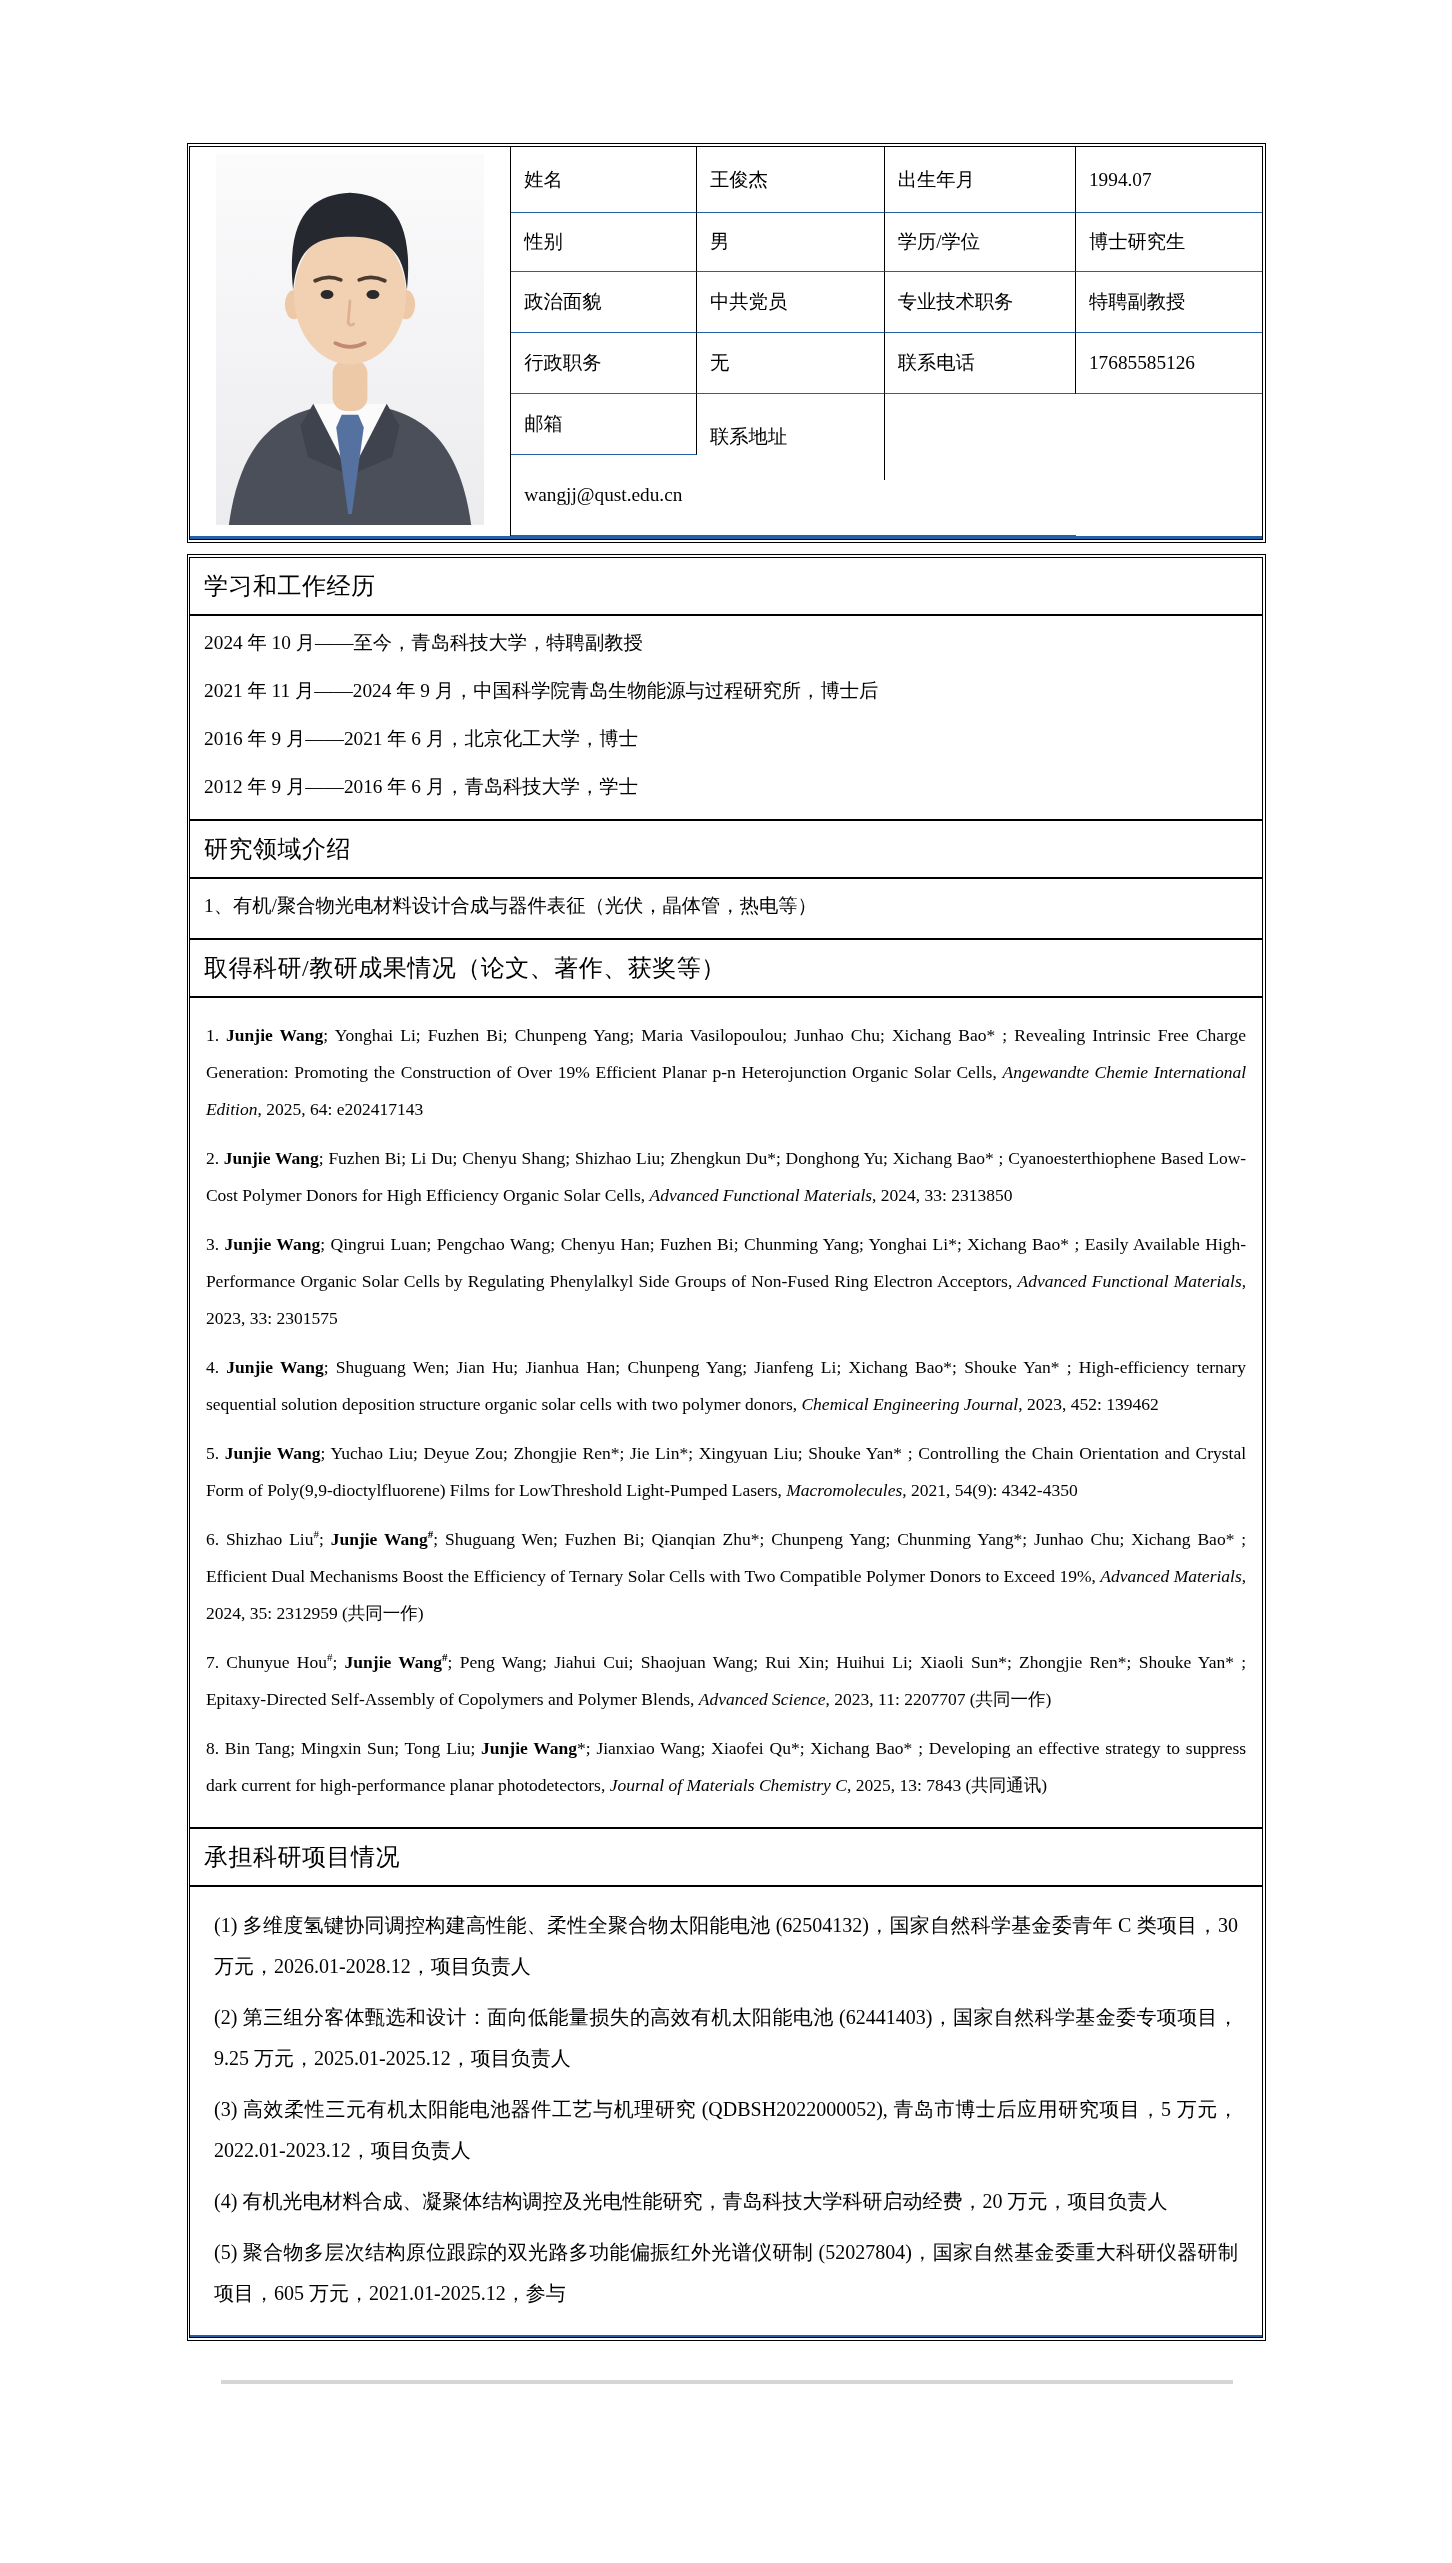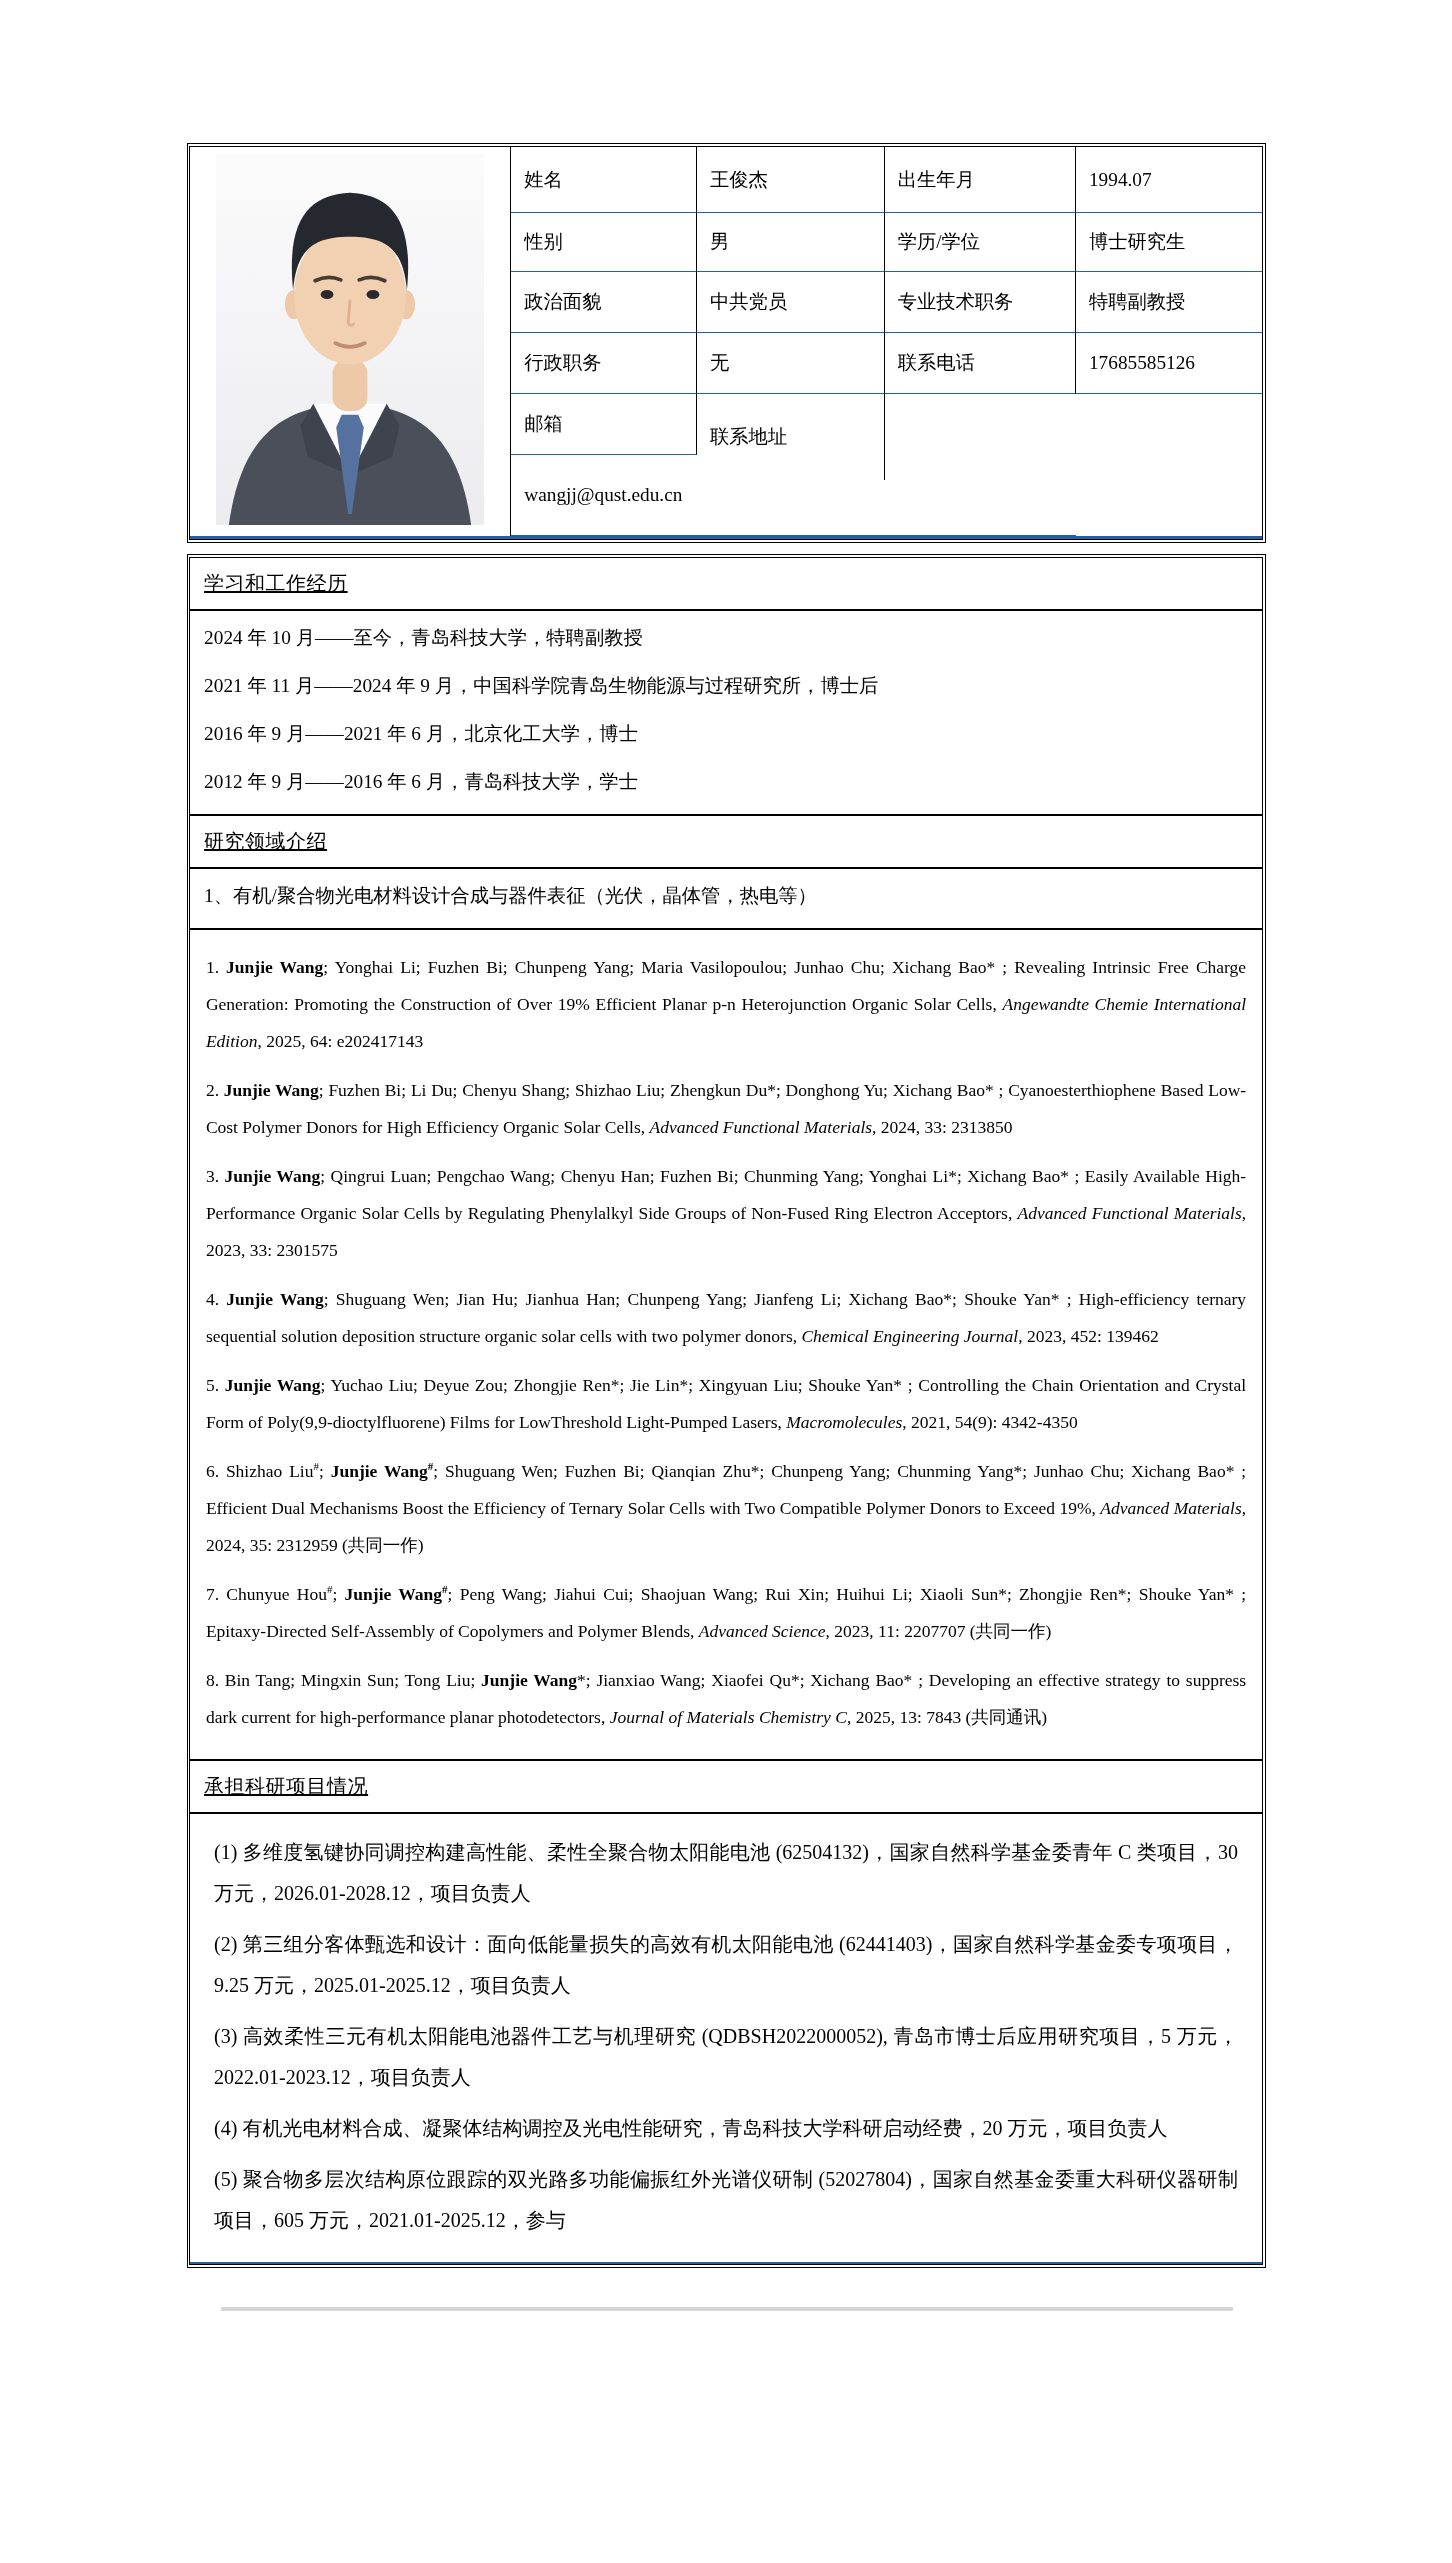--- a/index.html
+++ b/index.html
@@ -40,23 +40,22 @@
     box-sizing:border-box;min-height:0;white-space:nowrap;
   }
   .cell.wrap{white-space:normal;}
   .cell.no-r{border-right:none;}
   .cell.no-b{border-bottom:none;min-height:86px;}
   .cell.span3{grid-column:span 3;}
   .blue-rule{height:2.8px;background:var(--blue);}
 
   
   .section-hd{
-    font-size:20px;padding:12px 13.8px;border-bottom:2.8px solid #000;
+    font-size:24px;padding:12px 13.8px;border-bottom:2.8px solid #000;
     letter-spacing:0.5px;
-    text-decoration:underline;
   }
   .section-bd{border-bottom:2.8px solid #000;}
   .section-bd.last{border-bottom:none;}
   .plain-lines{padding:3.7px 0 7.4px;}
   .cn-line{font-size:19.3px;line-height:48px;padding:0 13.8px;white-space:nowrap;}
   .pubs{padding:7.4px 15.6px 11px;}
   .pub{
     font-size:17.5px;line-height:37px;text-align:justify;
     margin:12px 0;
   }
@@ -201,20 +200,21 @@
           <div class="cn-line">2021 年 11 月——2024 年 9 月，中国科学院青岛生物能源与过程研究所，博士后</div>
           <div class="cn-line">2016 年 9 月——2021 年 6 月，北京化工大学，博士</div>
           <div class="cn-line">2012 年 9 月——2016 年 6 月，青岛科技大学，学士</div>
         </div>
 
         <div class="section-hd">研究领域介绍</div>
         <div class="section-bd plain-lines">
           <div class="cn-line">1、有机/聚合物光电材料设计合成与器件表征（光伏，晶体管，热电等）</div>
         </div>
 
+        <div class="section-hd">取得科研/教研成果情况（论文、著作、获奖等）</div>
         <div class="section-bd pubs">
           <p class="pub"><span>1. </span><span style="font-weight: bold;">Junjie Wang</span><span>; Yonghai Li; Fuzhen Bi; Chunpeng Yang; Maria Vasilopoulou; Junhao Chu; Xichang Bao* ; Revealing Intrinsic Free Charge Generation: Promoting the Construction of Over 19% Efficient Planar p-n Heterojunction Organic Solar Cells, </span><span style="font-style: italic;">Angewandte Chemie International Edition</span><span>, 2025, 64: e202417143</span></p>
           <p class="pub"><span>2. </span><span style="font-weight: bold;">Junjie Wang</span><span>; Fuzhen Bi; Li Du; Chenyu Shang; Shizhao Liu; Zhengkun Du*; Donghong Yu; Xichang Bao* ; Cyanoesterthiophene Based Low-Cost Polymer Donors for High Efficiency Organic Solar Cells, </span><span style="font-style: italic;">Advanced Functional Materials</span><span>, 2024, 33: 2313850</span></p>
           <p class="pub"><span>3. </span><span style="font-weight: bold;">Junjie Wang</span><span>; Qingrui Luan; Pengchao Wang; Chenyu Han; Fuzhen Bi; Chunming Yang; Yonghai Li*; Xichang Bao* ; Easily Available High-Performance Organic Solar Cells by Regulating Phenylalkyl Side Groups of Non-Fused Ring Electron Acceptors, </span><span style="font-style: italic;">Advanced Functional Materials</span><span>, 2023, 33: 2301575</span></p>
           <p class="pub"><span>4. </span><span style="font-weight: bold;">Junjie Wang</span><span>; Shuguang Wen; Jian Hu; Jianhua Han; Chunpeng Yang; Jianfeng Li; Xichang Bao*; Shouke Yan* ; High-efficiency ternary sequential solution deposition structure organic solar cells with two polymer donors, </span><span style="font-style: italic;">Chemical Engineering Journal</span><span>, 2023, 452: 139462</span></p>
           <p class="pub"><span>5. </span><span style="font-weight: bold;">Junjie Wang</span><span>; Yuchao Liu; Deyue Zou; Zhongjie Ren*; Jie Lin*; Xingyuan Liu; Shouke Yan* ; Controlling the Chain Orientation and Crystal Form of Poly(9,9-dioctylfluorene) Films for LowThreshold Light-Pumped Lasers, </span><span style="font-style: italic;">Macromolecules</span><span>, 2021, 54(9): 4342-4350</span></p>
           <p class="pub"><span>6. Shizhao Liu</span><sup>#</sup><span>; </span><span style="font-weight: bold;">Junjie Wang</span><sup style="font-weight: bold;">#</sup><span>; Shuguang Wen; Fuzhen Bi; Qianqian Zhu*; Chunpeng Yang; Chunming Yang*; Junhao Chu; Xichang Bao* ; Efficient Dual Mechanisms Boost the Efficiency of Ternary Solar Cells with Two Compatible Polymer Donors to Exceed 19%, </span><span style="font-style: italic;">Advanced Materials</span><span>, 2024, 35: 2312959 (共同一作)</span></p>
           <p class="pub"><span>7. Chunyue Hou</span><sup>#</sup><span>; </span><span style="font-weight: bold;">Junjie Wang</span><sup style="font-weight: bold;">#</sup><span>; Peng Wang; Jiahui Cui; Shaojuan Wang; Rui Xin; Huihui Li; Xiaoli Sun*; Zhongjie Ren*; Shouke Yan* ; Epitaxy-Directed Self-Assembly of Copolymers and Polymer Blends, </span><span style="font-style: italic;">Advanced Science</span><span>, 2023, 11: 2207707 (共同一作)</span></p>
           <p class="pub"><span>8. Bin Tang; Mingxin Sun; Tong Liu; </span><span style="font-weight: bold;">Junjie Wang</span><span>*; Jianxiao Wang; Xiaofei Qu*; Xichang Bao* ; Developing an effective strategy to suppress dark current for high-performance planar photodetectors, </span><span style="font-style: italic;">Journal of Materials Chemistry C</span><span>, 2025, 13: 7843 (共同通讯)</span></p>
         </div>

